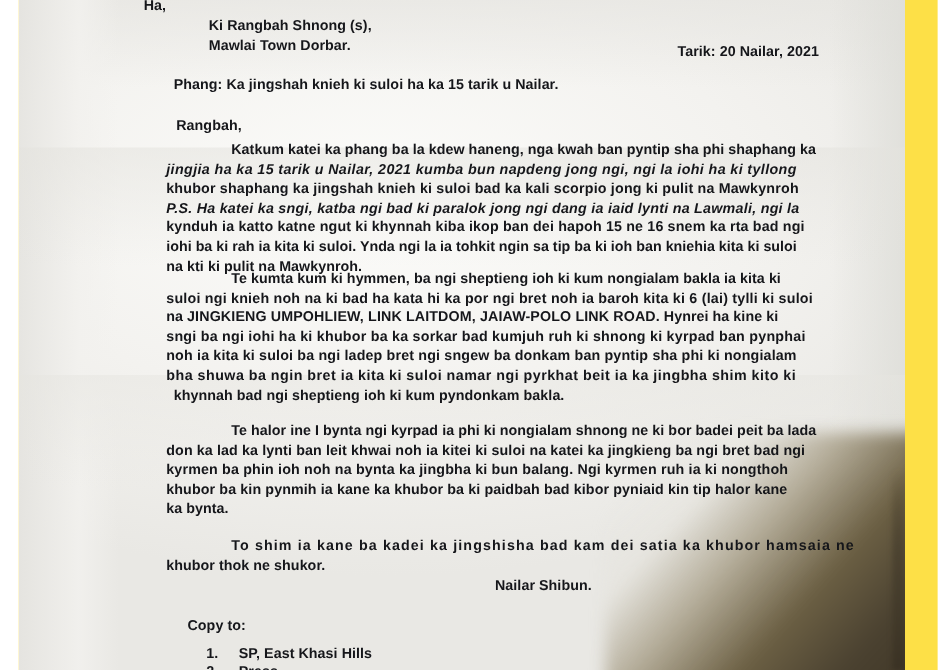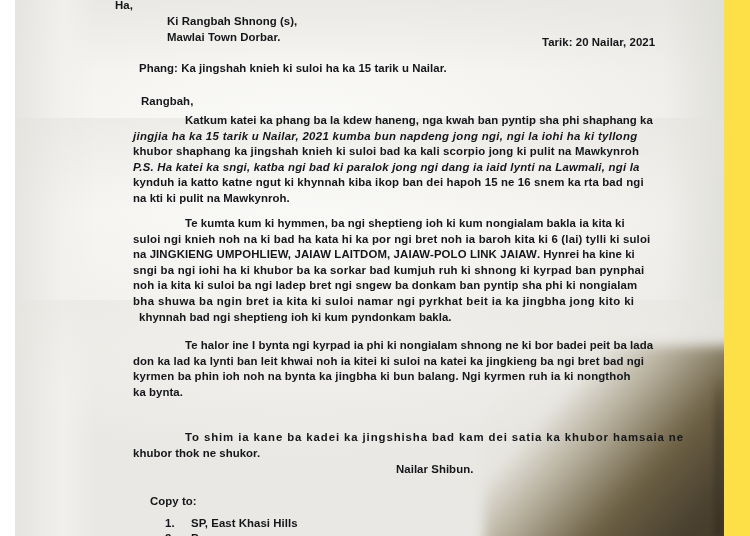--- a/index.html
+++ b/index.html
@@ -147,37 +147,39 @@
     <div class="ln" style="left:124px; top:61px;text-align:center;">Phang: Ka jingshah knieh ki suloi ha ka 15 tarik u Nailar.</div>
 
     <div class="ln" style="left:126px; top:94px;">Rangbah,</div>
 
     <div class="blk" style="left:128px; top:113px; width:560px;">
       <span class="jline"><span class="indent"></span><span>Katkum katei ka phang ba la kdew haneng, nga kwah ban pyntip sha phi shaphang ka</span></span>
       <span class="jline ital" style="letter-spacing:.32px; margin-left:-10px;">jingjia ha ka 15 tarik u Nailar, 2021 kumba bun napdeng jong ngi, ngi la iohi ha ki tyllong</span>
       <span class="jline" style="letter-spacing:.16px; margin-left:-10px;">khubor shaphang ka jingshah knieh ki suloi bad ka kali scorpio jong ki pulit na Mawkynroh</span>
       <span class="jline ital" style="letter-spacing:.22px; margin-left:-10px;">P.S.  Ha katei ka sngi, katba ngi bad ki paralok jong ngi dang ia iaid lynti na Lawmali, ngi la</span>
       <span class="jline" style="letter-spacing:.14px; margin-left:-10px;">kynduh ia katto katne ngut ki khynnah kiba ikop ban dei hapoh 15 ne 16 snem ka rta bad ngi</span>
+      <span class="jline" style="letter-spacing:.02px; margin-left:-10px;">iohi ba ki rah ia kita ki suloi. Ynda ngi la ia tohkit ngin sa tip ba ki ioh ban kniehia kita ki suloi</span>
       <span class="jline" style="margin-left:-10px;">na kti ki pulit na Mawkynroh.</span>
     </div>
 
     <div class="blk" style="left:128px; top:216px; width:560px;">
       <span class="jline"><span class="indent"></span><span>Te kumta kum ki hymmen, ba ngi sheptieng ioh ki kum nongialam bakla ia kita ki</span></span>
       <span class="jline" style="letter-spacing:.18px; margin-left:-10px;">suloi ngi knieh noh na ki bad ha kata hi ka por ngi bret noh ia baroh kita ki 6 (lai) tylli ki suloi</span>
-      <span class="jline" style="margin-left:-10px;">na <span class="bold-road">JINGKIENG UMPOHLIEW, JAIAW LAITDOM, JAIAW-POLO LINK JAIAW</span>. Hynrei ha kine ki</span>
+      <span class="jline" style="margin-left:-10px;">na <span class="bold-road">JINGKIENG UMPOHLIEW, LINK LAITDOM, JAIAW-POLO LINK ROAD</span>. Hynrei ha kine ki</span>
       <span class="jline" style="letter-spacing:.2px; margin-left:-10px;">sngi ba ngi iohi ha ki khubor ba ka sorkar bad kumjuh ruh ki shnong ki kyrpad ban pynphai</span>
       <span class="jline" style="letter-spacing:.14px; margin-left:-10px;">noh ia kita ki suloi ba ngi ladep bret ngi sngew ba donkam ban pyntip sha phi ki nongialam</span>
-      <span class="jline" style="letter-spacing:.4px; margin-left:-10px;">bha shuwa ba ngin bret ia kita ki suloi namar ngi pyrkhat beit ia ka jingbha jong kito ki</span>
+      <span class="jline" style="letter-spacing:.4px; margin-left:-10px;">bha shuwa ba ngin bret ia kita ki suloi namar ngi pyrkhat beit ia ka jingbha shim kito ki</span>
       <span class="jline" style="margin-left:-4px;">khynnah bad ngi sheptieng ioh ki kum pyndonkam bakla.</span>
     </div>
 
     <div class="blk" style="left:128px; top:338px; width:560px;">
       <span class="jline"><span class="indent"></span><span>Te halor ine I bynta ngi kyrpad ia phi ki nongialam shnong ne ki bor badei peit ba lada</span></span>
       <span class="jline" style="letter-spacing:.1px; margin-left:-10px;">don ka lad ka lynti ban leit khwai noh ia kitei ki suloi na katei ka jingkieng ba ngi bret bad ngi</span>
       <span class="jline" style="letter-spacing:.14px; margin-left:-10px;">kyrmen ba phin ioh noh na bynta ka jingbha ki bun balang. Ngi kyrmen ruh ia ki nongthoh</span>
+      <span class="jline" style="letter-spacing:.1px; margin-left:-10px;">khubor ba kin pynmih ia kane ka khubor ba ki paidbah bad kibor pyniaid kin tip halor kane</span>
       <span class="jline" style="margin-left:-10px;">ka bynta.</span>
     </div>
 
     <div class="blk" style="left:128px; top:430px; width:560px;">
       <span class="jline" style="letter-spacing:.9px;"><span class="indent"></span><span>To shim ia kane ba kadei ka jingshisha bad kam dei satia ka khubor hamsaia ne</span></span>
       <span class="jline" style="margin-left:-10px;">khubor thok ne shukor.</span>
     </div>
 
     <div class="ln" style="left:381px; top:462px;">Nailar Shibun.</div>
 

